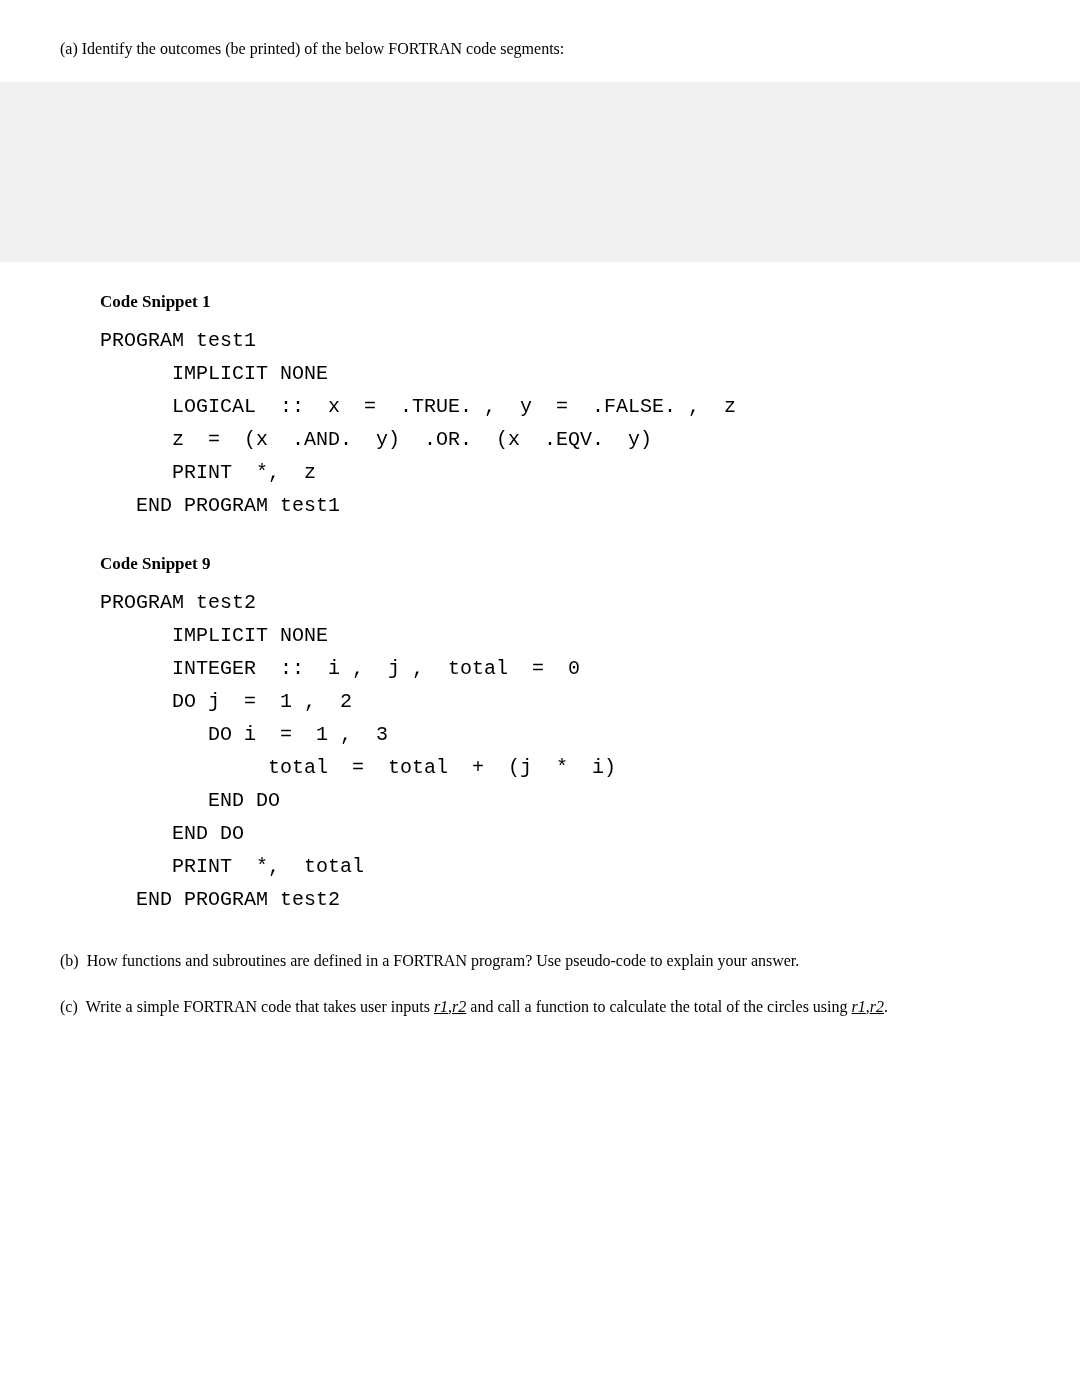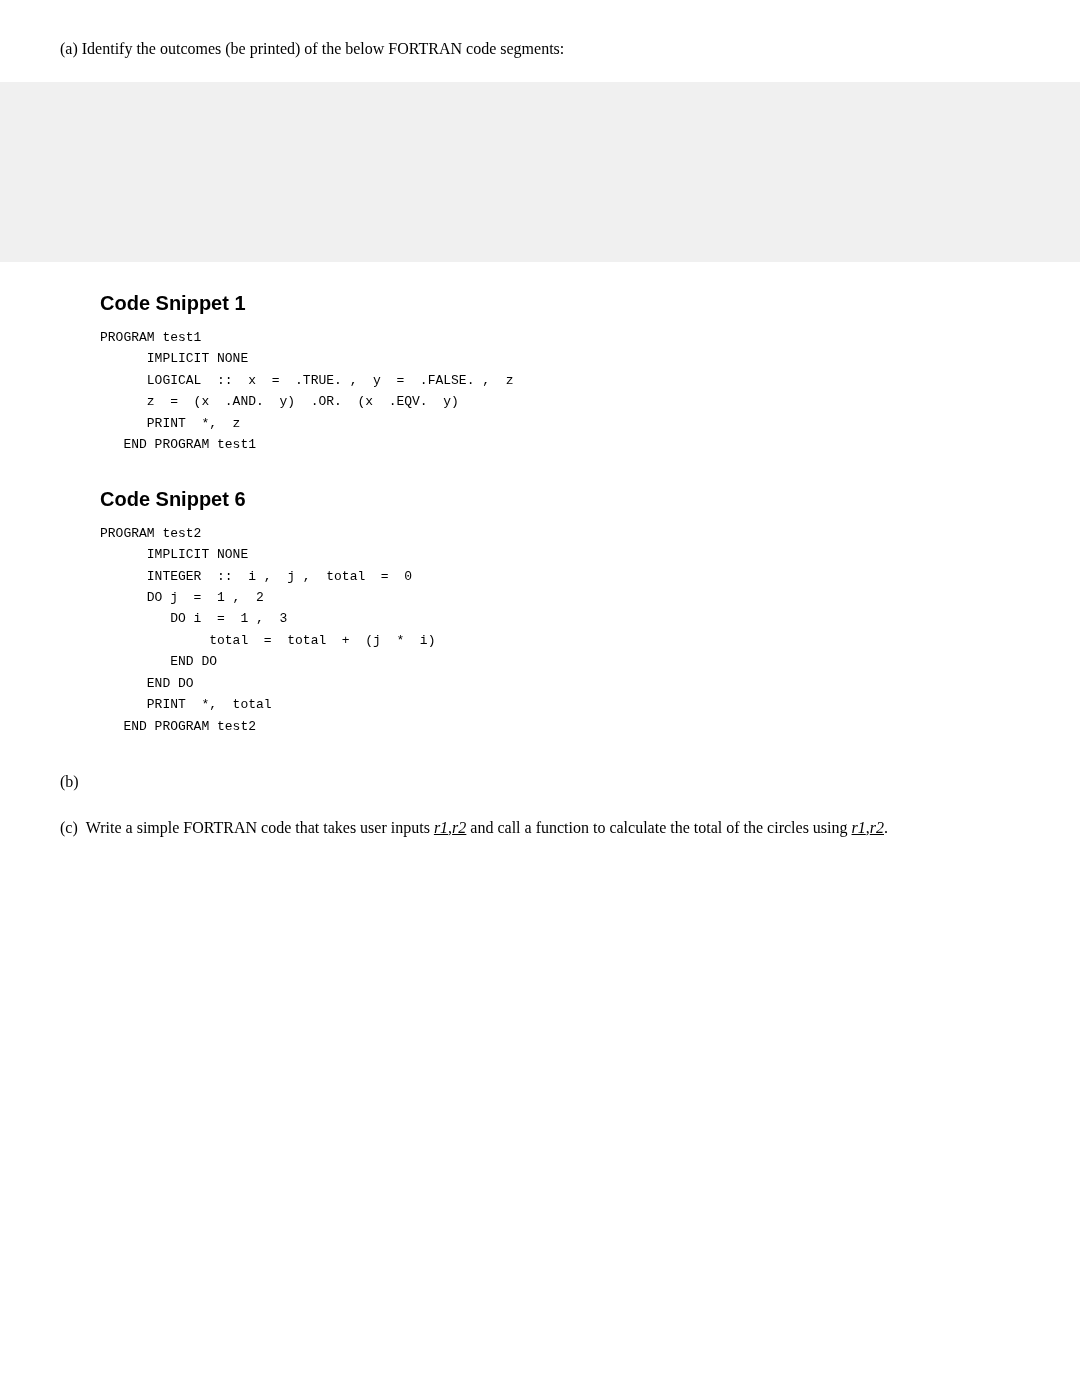--- a/index.html
+++ b/index.html
@@ -33,28 +33,28 @@
       margin: 0 -60px;
       margin-bottom: 30px;
     }
 
     .code-area {
       padding: 0 0 0 40px;
     }
 
     .snippet-title {
       font-weight: bold;
-      font-size: 20px;
+      font-size: 17px;
       margin-bottom: 12px;
-      font-family: Liberation Sans, sans-serif;
+      font-family: Liberation Serif, serif;
     }
 
     .code-block {
       font-family: 'Courier New', Courier, monospace;
-      font-size: 13px;
+      font-size: 20px;
       line-height: 1.65;
       margin-bottom: 30px;
       white-space: pre;
     }
 
     .snippet-section {
       margin-bottom: 32px;
     }
 
     .part-b, .part-c {
@@ -91,38 +91,39 @@
     <div class="snippet-title">Code Snippet 1</div>
     <div class="code-block">PROGRAM test1
       IMPLICIT NONE
       LOGICAL  ::  x  =  .TRUE. ,  y  =  .FALSE. ,  z
       z  =  (x  .AND.  y)  .OR.  (x  .EQV.  y)
       PRINT  *,  z
    END PROGRAM test1</div>
   </div>
 
   <div class="snippet-section">
-    <div class="snippet-title">Code Snippet 6</div>
+    <div class="snippet-title">Code Snippet 9</div>
     <div class="code-block">PROGRAM test2
       IMPLICIT NONE
       INTEGER  ::  i ,  j ,  total  =  0
       DO j  =  1 ,  2
          DO i  =  1 ,  3
               total  =  total  +  (j  *  i)
          END DO
       END DO
       PRINT  *,  total
    END PROGRAM test2</div>
   </div>
 
 </div>
 
 <div class="part-b">
   <div class="part-inline">
     <span class="part-inline-label">(b)</span>
+    <span>How functions and subroutines are defined in a FORTRAN program?  Use pseudo-code to explain your answer.</span>
   </div>
 </div>
 
 <div class="part-c">
   <div class="part-inline">
     <span class="part-inline-label">(c)</span>
     <span>
       <span>Write a simple FORTRAN code that takes user inputs </span><span class="italic">r1</span><span>,</span><span class="italic">r2</span><span> and call a function to calculate the total of the circles using </span><span class="italic">r1</span><span>,</span><span class="italic">r2</span><span>.</span>
     </span>
   </div>

